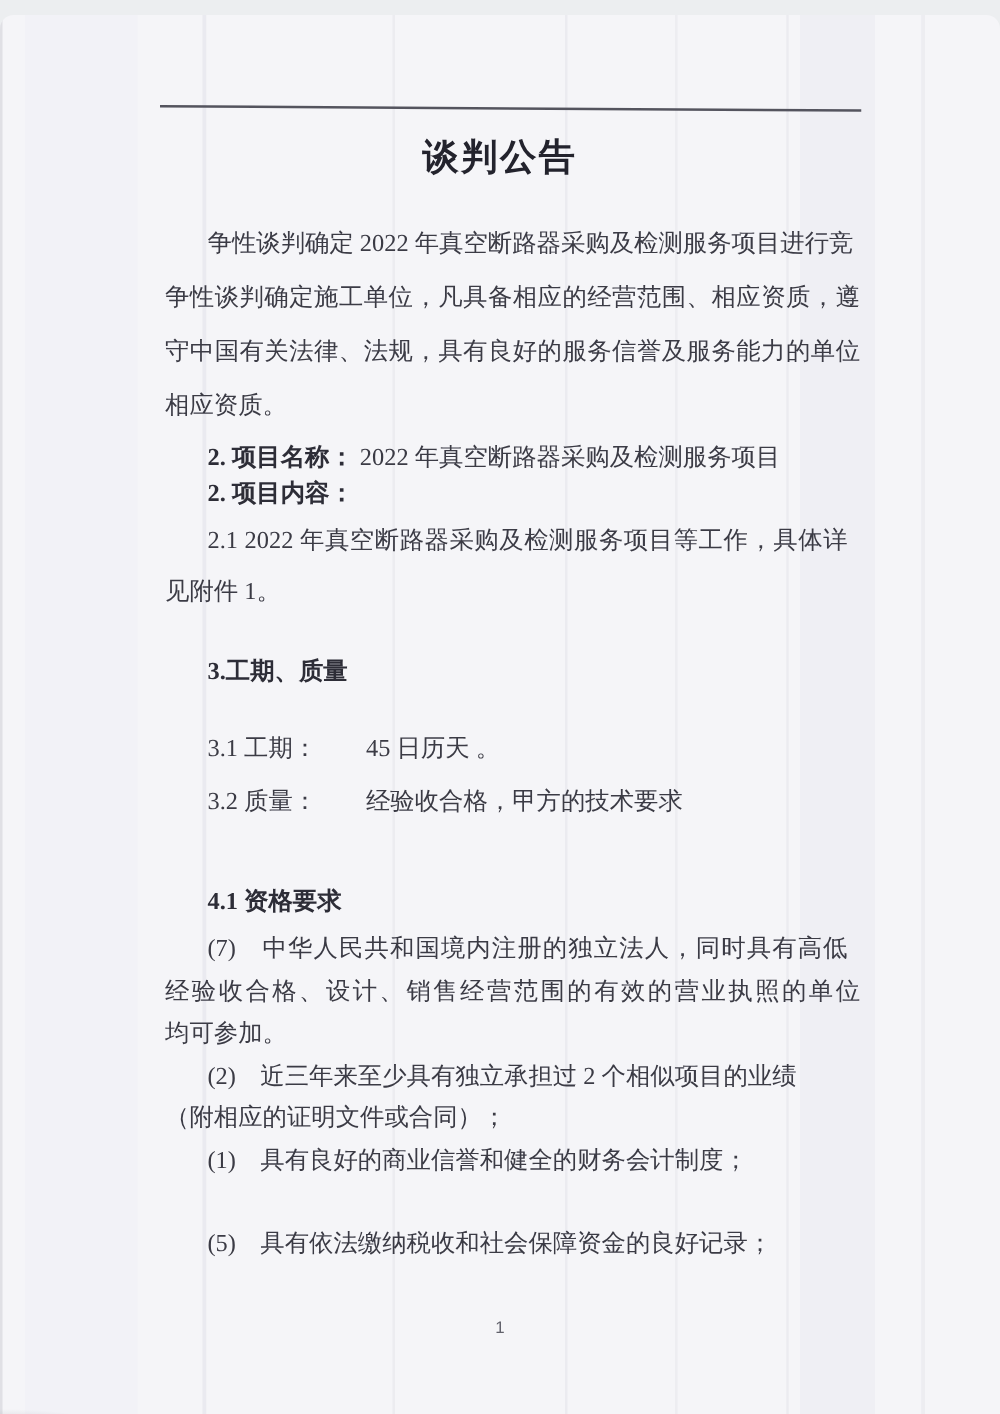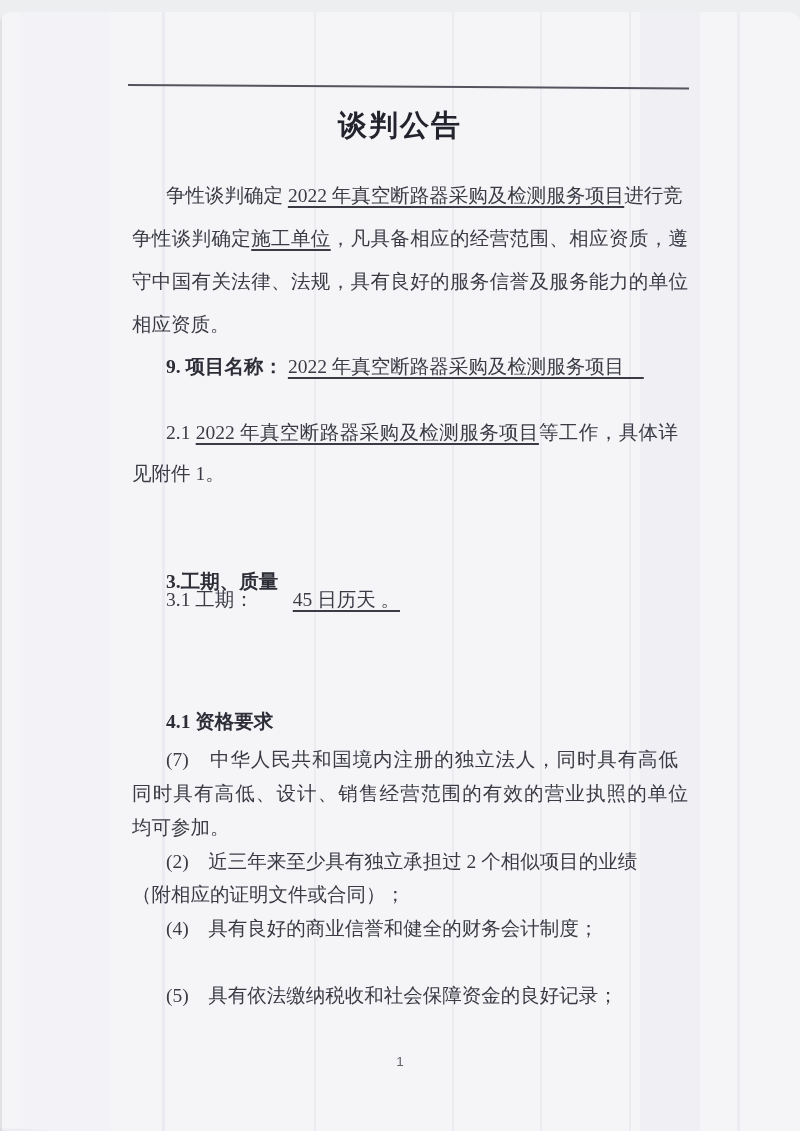--- a/index.html
+++ b/index.html
@@ -77,21 +77,20 @@
     font-size: 19.5px;
     line-height: 26px;
     color: #3b3b45;
     white-space: nowrap;
   }
   .full { left: 132px; width: 556px; }
   .ind  { left: 166px; width: 512px; }
   .just { text-align: justify; text-align-last: justify; }
   .b { font-weight: bold; color: #2d2d37; }
   .u {
-    text-decoration: underline;
     text-decoration-thickness: 1.5px;
     text-decoration-color: #3b3b45;
     text-underline-offset: 4px;
   }
   .pagenum {
     position: absolute;
     left: 122px;
     width: 556px;
     top: 1042px;
     text-align: center;
@@ -122,46 +121,48 @@
   <div class="title">谈判公告</div>
 
   <div class="ln ind just" style="top:171px"><span>争性谈判确定 </span><span class="u">2022 年真空断路器采购及检测服务项目</span><span>进行竞</span></div>
 
   <div class="ln full just" style="top:214px"><span>争性谈判确定</span><span class="u">施工单位</span><span>，凡具备相应的经营范围、相应资质，遵</span></div>
 
   <div class="ln full just" style="top:257px"><span>守中国有关法律、法规，具有良好的服务信誉及服务能力的单位</span></div>
 
   <div class="ln full" style="top:300px"><span>相应资质。</span></div>
 
-  <div class="ln ind" style="top:342px"><span class="b">9. 项目名称： </span><span class="u">2022 年真空断路器采购及检测服务项目　</span></div>
+  <div class="ln ind" style="top:342px"><span class="b">2. 项目名称： </span><span class="u">2022 年真空断路器采购及检测服务项目　</span></div>
 
+  <div class="ln ind" style="top:371px"><span class="b">2. 项目内容：</span></div>
 
   <div class="ln ind just" style="top:408px"><span>2.1 </span><span class="u">2022 年真空断路器采购及检测服务项目</span><span>等工作，具体详</span></div>
 
   <div class="ln full" style="top:449px"><span>见附件 1。</span></div>
 
 
-  <div class="ln ind" style="top:557px"><span class="b">3.工期、质量</span></div>
+  <div class="ln ind" style="top:513px"><span class="b">3.工期、质量</span></div>
 
   <div class="ln ind" style="top:575px"><span>3.1 工期：　　</span><span class="u">45 日历天 。</span></div>
 
+  <div class="ln ind" style="top:617px"><span>3.2 质量：　　</span><span class="u">经验收合格，甲方的技术要求</span></div>
 
 
   <div class="ln ind" style="top:697px"><span class="b">4.1 资格要求</span></div>
 
   <div class="ln ind just" style="top:735px"><span>(7)　中华人民共和国境内注册的独立法人，同时具有高低</span></div>
 
-  <div class="ln full just" style="top:769px"><span>同时具有高低、设计、销售经营范围的有效的营业执照的单位</span></div>
+  <div class="ln full just" style="top:769px"><span>经验收合格、设计、销售经营范围的有效的营业执照的单位</span></div>
 
   <div class="ln full" style="top:803px"><span>均可参加。</span></div>
 
   <div class="ln ind" style="top:837px"><span>(2)　近三年来至少具有独立承担过 2 个相似项目的业绩</span></div>
 
   <div class="ln full" style="top:870px"><span>（附相应的证明文件或合同）；</span></div>
 
-  <div class="ln ind" style="top:904px"><span>(4)　具有良好的商业信誉和健全的财务会计制度；</span></div>
+  <div class="ln ind" style="top:904px"><span>(1)　具有良好的商业信誉和健全的财务会计制度；</span></div>
 
 
   <div class="ln ind" style="top:971px"><span>(5)　具有依法缴纳税收和社会保障资金的良好记录；</span></div>
 
   <div class="pagenum">1</div>
 
 </div>
 
 </body></html>

